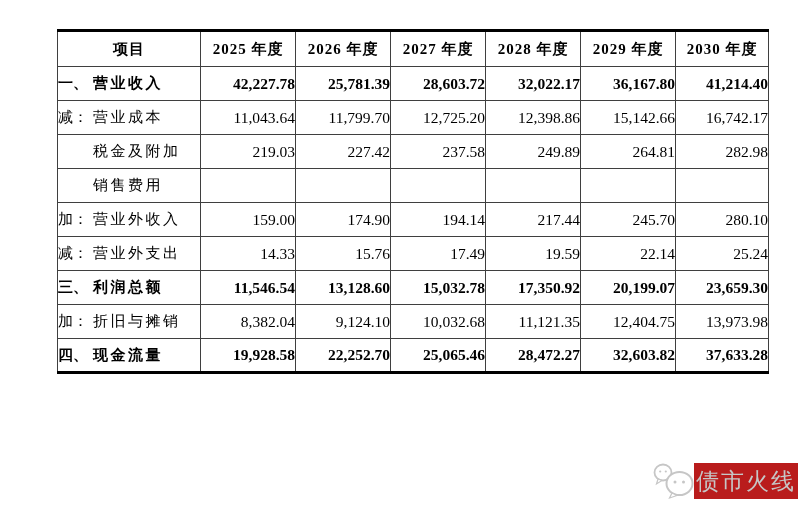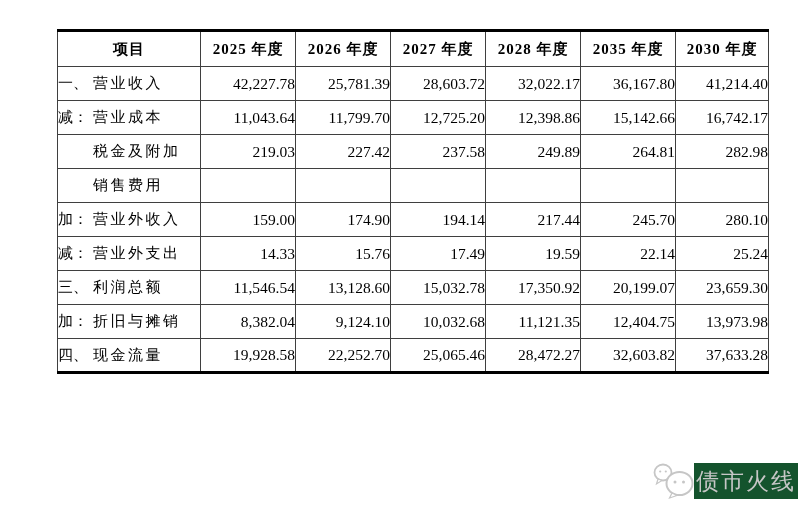--- a/index.html
+++ b/index.html
@@ -45,37 +45,37 @@
   td.label-cell .prefix{
     display:inline-block;
     width:35px;
     letter-spacing:0;
   }
   td.num-cell{
     text-align:right;
     padding-right:13px;
     font-size:15.5px;
   }
-  tr.bold-row td{font-weight:normal;}
+  tr.bold-row td{font-weight:bold;}
   .watermark{
     position:absolute;
     left:652px;top:462px;
     height:38px;
     display:flex;
     align-items:center;
     z-index:5;
   }
   .wm-icon{display:block;}
   .wm-text{
     font-family:"Liberation Sans",sans-serif;
     font-size:23px;
     line-height:36px;
     color:#c6c6c6;
     letter-spacing:2px;
-    background:#14532d;
+    background:#b91c1c;
     padding:0 2px;
   }
 </style>
 </head>
 <body>
 
 <div class="page">
 
   <table class="report">
     <colgroup>
@@ -87,21 +87,21 @@
         <col style="width:95px">
         <col style="width:93px">
     </colgroup>
     <thead>
       <tr id="header-row">
           <th class="col-header">项目</th>
           <th class="col-header">2025 年度</th>
           <th class="col-header">2026 年度</th>
           <th class="col-header">2027 年度</th>
           <th class="col-header">2028 年度</th>
-          <th class="col-header">2035 年度</th>
+          <th class="col-header">2029 年度</th>
           <th class="col-header">2030 年度</th>
         </tr>
     </thead>
     <tbody id="table-body">
         <tr class="bold-row">
           <td class="label-cell"><span class="prefix">一、</span><span>营业收入</span></td>
           <td class="num-cell">42,227.78</td>
           <td class="num-cell">25,781.39</td>
           <td class="num-cell">28,603.72</td>
           <td class="num-cell">32,022.17</td>

